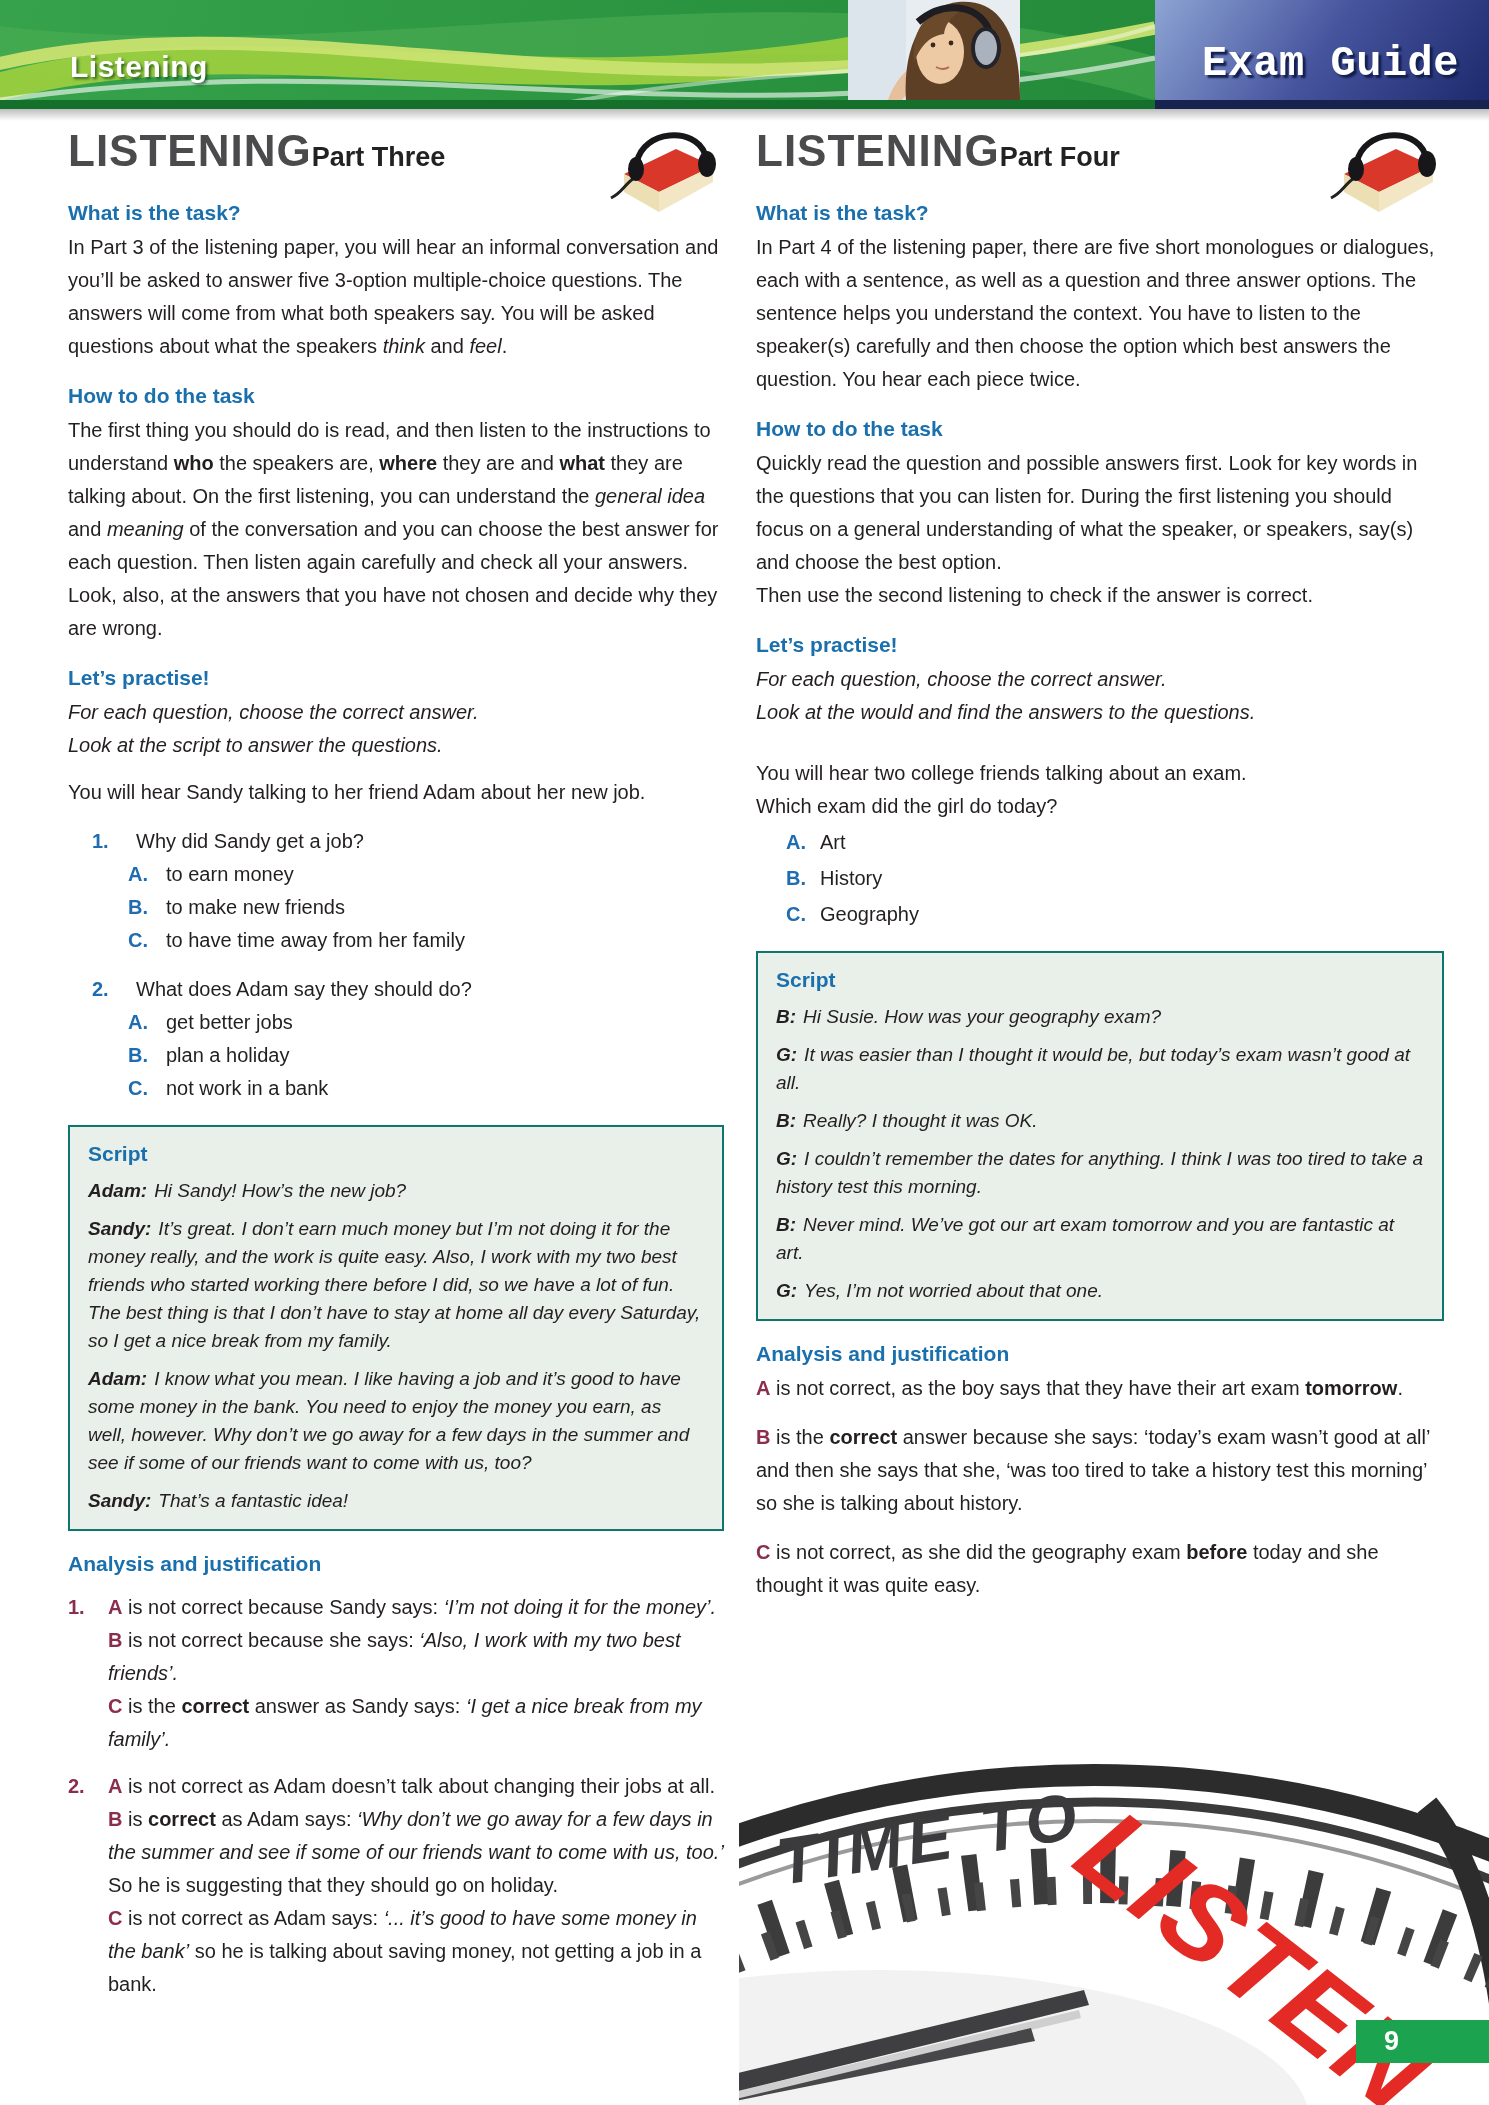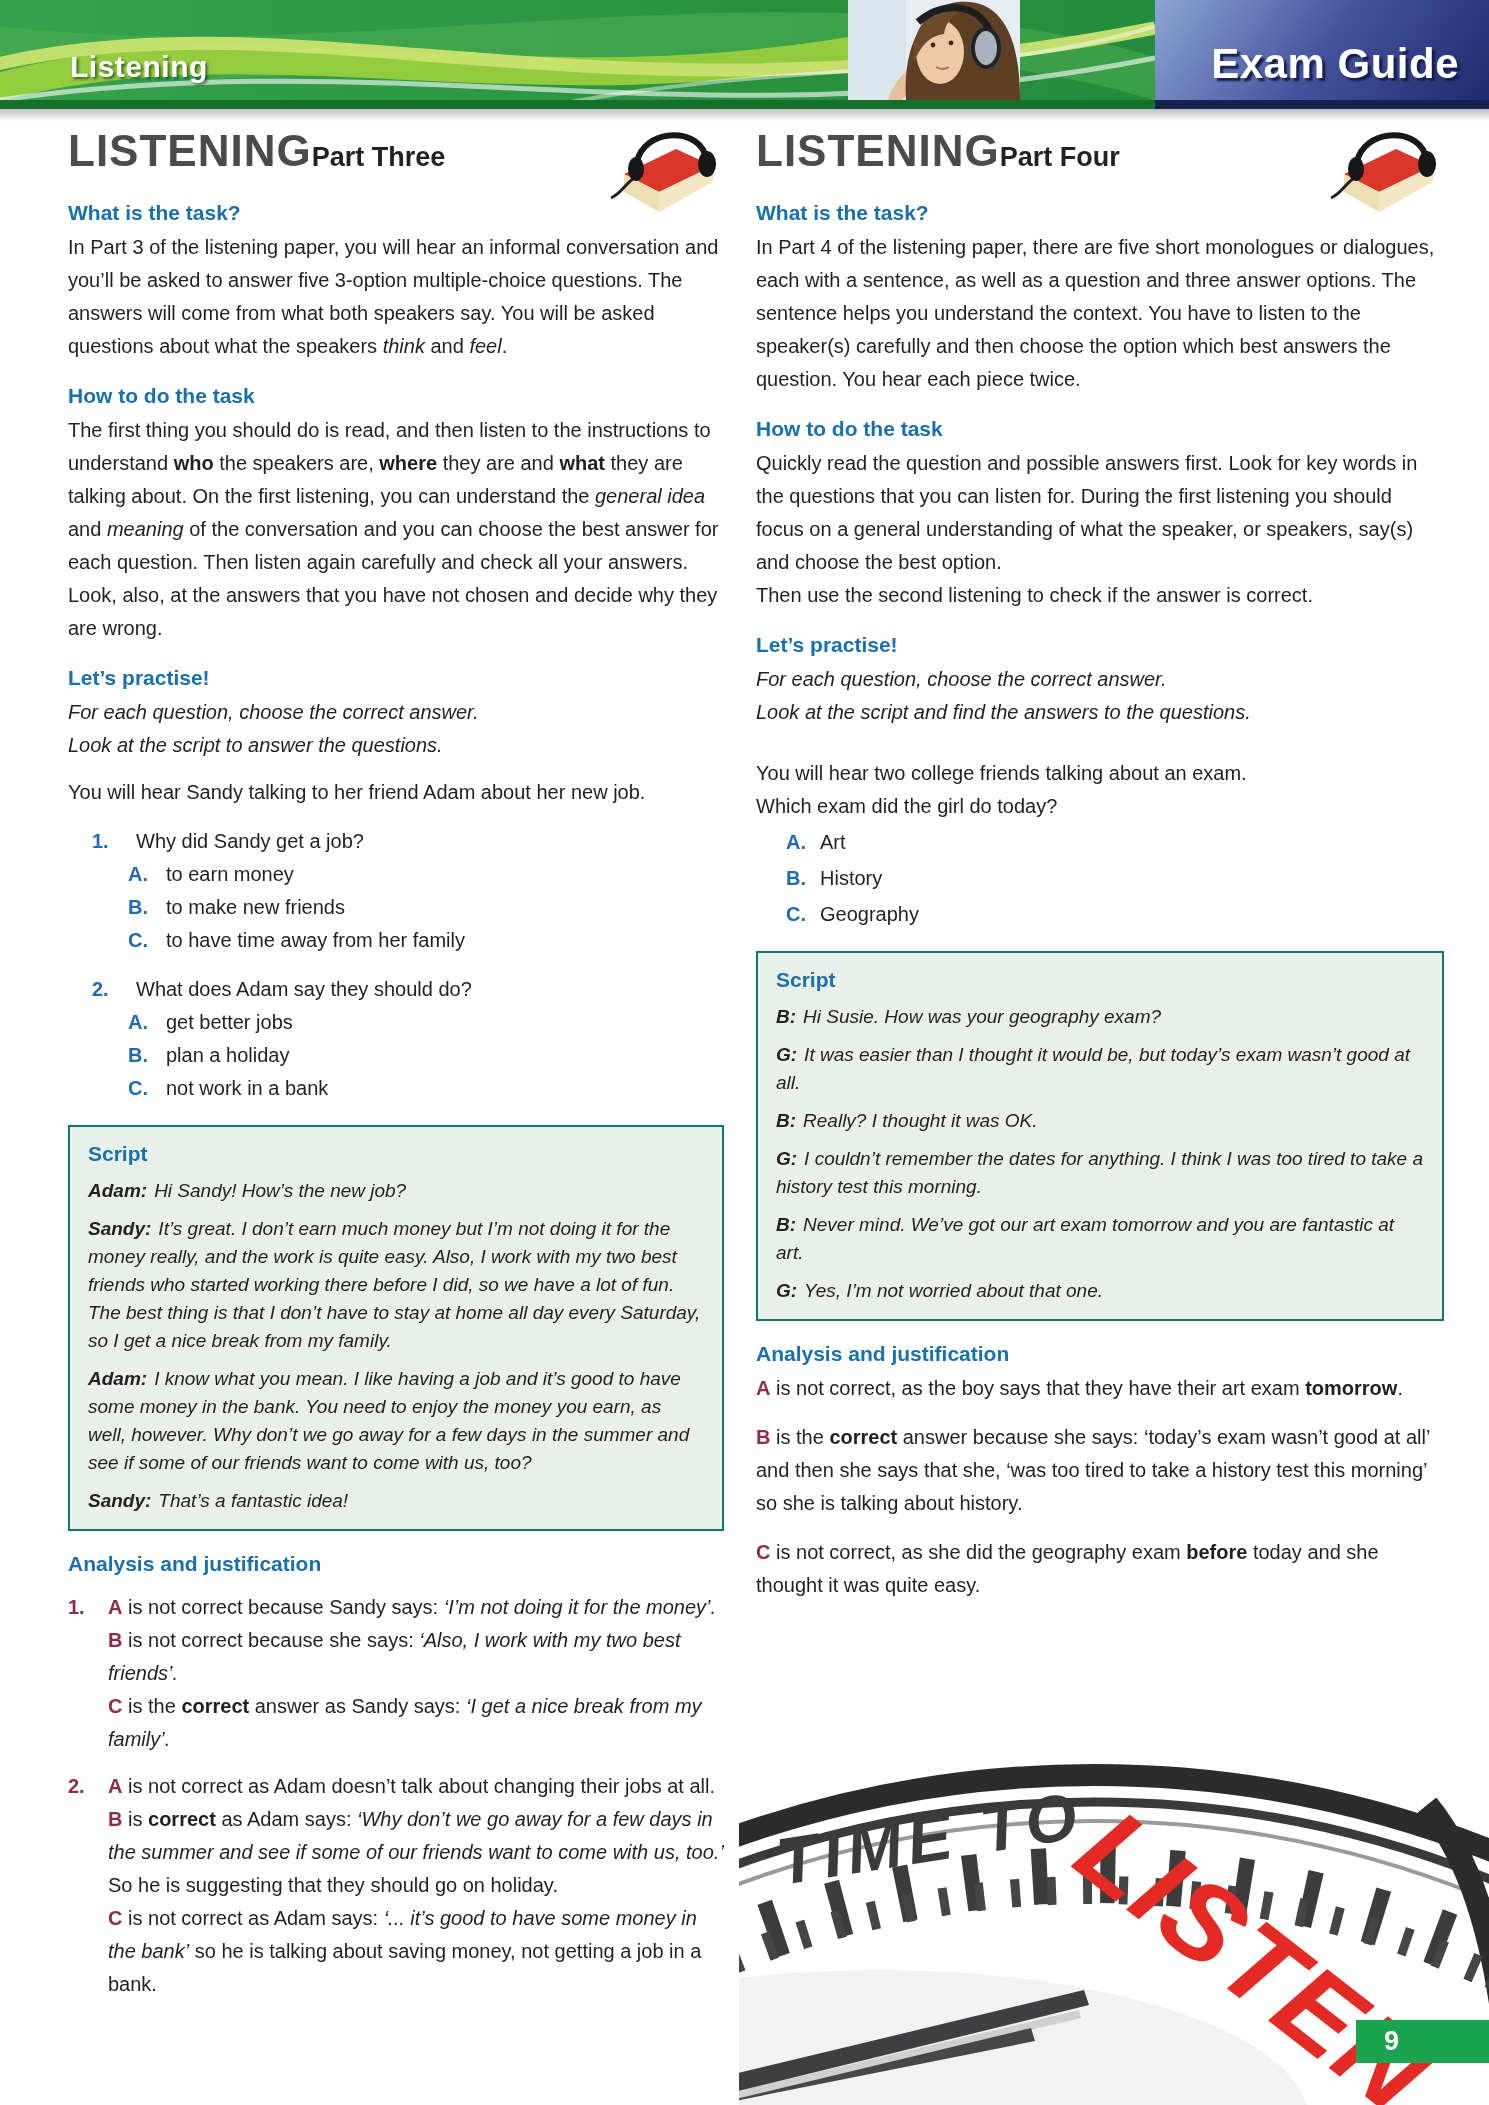--- a/index.html
+++ b/index.html
@@ -13,20 +13,21 @@
     background:linear-gradient(100deg,#36a34c 0%,#2b9440 45%,#1e8537 100%);
   }
   .hdr-label{
     position:absolute;left:70px;top:50px;font-size:30px;font-weight:bold;color:#ffffff;
     text-shadow:2px 2px 3px rgba(0,45,12,.65);letter-spacing:.5px;z-index:3;
   }
   .hdr-photo{position:absolute;left:848px;top:0;width:172px;height:100px;z-index:2;}
   .hdr-guide{
     position:absolute;left:1155px;top:0;width:334px;height:100px;z-index:2;
     background:linear-gradient(125deg,#8da4d3 0%,#46549e 50%,#1e2a6d 100%);
+    font-family:Liberation Mono, monospace;
   }
   .hdr-guide span{
     position:absolute;right:30px;top:40px;font-size:42px;font-weight:bold;color:#ffffff;
     text-shadow:3px 3px 2px #121f4e;letter-spacing:.5px;
   }
   .header-strip{position:absolute;top:100px;left:0;width:1489px;height:9px;z-index:3;}
   .header-strip .hs-green{position:absolute;left:0;top:0;width:1155px;height:9px;background:#15702c;}
   .header-strip .hs-navy{position:absolute;left:1155px;top:0;width:334px;height:9px;background:#18224f;}
   .header-shadow{position:absolute;top:109px;left:0;width:1489px;height:12px;
     background:linear-gradient(rgba(0,0,0,.26),rgba(0,0,0,0));z-index:2;}
@@ -232,21 +233,21 @@
 
   <h3 class="sec first">What is the task?</h3>
   <p class="body"><span>In Part 4 of the listening paper, there are five short monologues or dialogues, each with a sentence, as well as a question and three answer options. The sentence helps you understand the context. You have to listen to the speaker(s) carefully and then choose the option which best answers the question. You hear each piece twice.</span></p>
 
   <h3 class="sec">How to do the task</h3>
   <p class="body"><span>Quickly read the question and possible answers first. Look for key words in the questions that you can listen for. During the first listening you should focus on a general understanding of what the speaker, or speakers, say(s) and choose the best option.</span></p>
   <p class="body"><span>Then use the second listening to check if the answer is correct.</span></p>
 
   <h3 class="sec">Let’s practise!</h3>
   <p class="instr">For each question, choose the correct answer.</p>
-  <p class="instr">Look at the script and find the answers to the questions.</p>
+  <p class="instr">Look at the would and find the answers to the questions.</p>
 
   <p class="intro" style="margin-top:28px;">You will hear two college friends talking about an exam.</p>
   <p class="body">Which exam did the girl do today?</p>
 
   <div class="r-option">
     <span class="opt-letter">A.</span>
     <span class="opt-text">Art</span>
   </div>
   <div class="r-option">
     <span class="opt-letter">B.</span>

